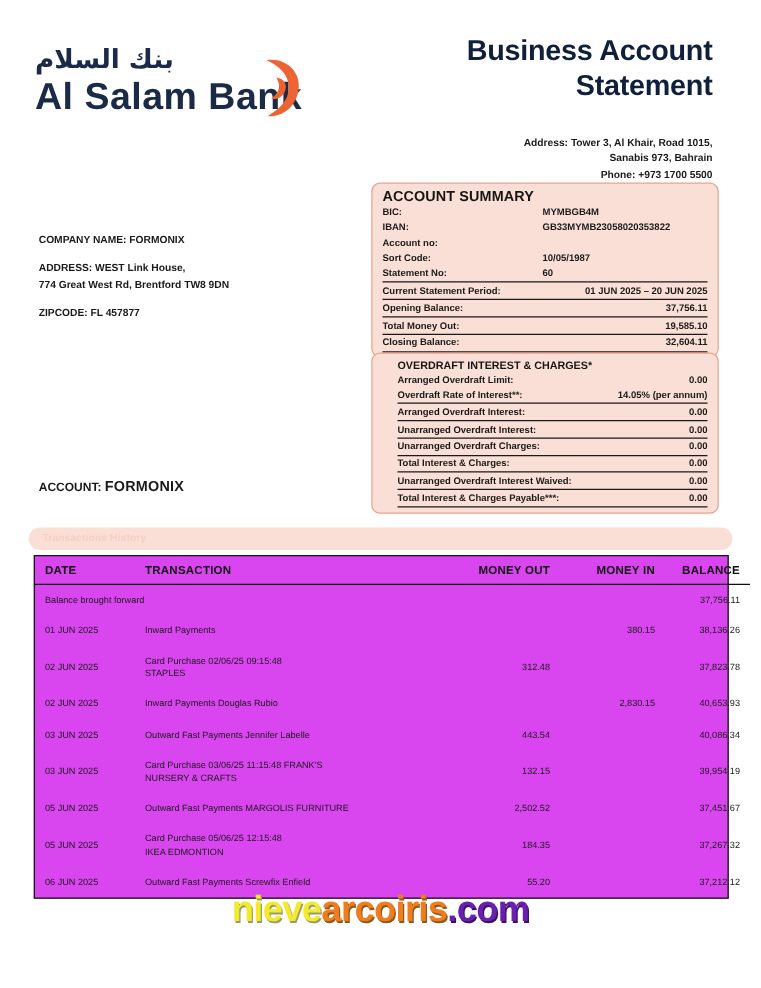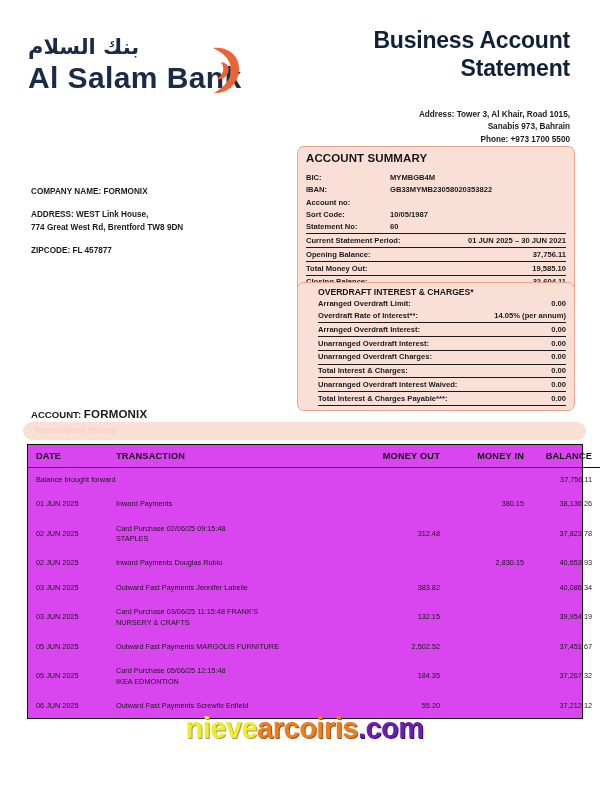--- a/index.html
+++ b/index.html
@@ -118,34 +118,35 @@
     left: 297px;
     top: 282px;
     width: 278px;
     padding: 4px 8px 4px 20px;
   }
   .panel-title {
     font-size: 11.5px;
     font-weight: bold;
     color: #161616;
     letter-spacing: 0.1px;
-    margin-bottom: 8px;
+    margin-bottom: 0;
   }
   .panel-title.small {
     font-size: 8.6px;
     letter-spacing: 0;
     margin-bottom: 0;
     padding-bottom: 1px;
   }
   .kv-plain {
     display: flex;
     font-size: 7.6px;
     font-weight: bold;
     line-height: 1.62;
     color: #1a1a1a;
+    gap: 44px;
   }
   .kv-plain .k { width: 84px; flex: none; }
   .kv-plain .v { flex: 1; }
 
   .kv-row {
     display: flex;
     justify-content: space-between;
     font-size: 7.6px;
     font-weight: bold;
     line-height: 1.55;
@@ -164,21 +165,21 @@
     font-size: 7.6px;
     font-weight: bold;
     line-height: 1.6;
     color: #1a1a1a;
   }
 
   
   .account-line {
     position: absolute;
     left: 31px;
-    top: 408px;
+    top: 384px;
     font-size: 9.6px;
     font-weight: bold;
     color: #1a1a1a;
   }
   .account-line .val {
     font-size: 11.5px;
     font-weight: bold;
     letter-spacing: 0.2px;
   }
 
@@ -318,21 +319,21 @@
       <span class="k">Sort Code:</span>
       <span class="v">10/05/1987</span>
     </div>
     <div class="kv-plain">
       <span class="k">Statement No:</span>
       <span class="v">60</span>
     </div>
 
     <div class="kv-row">
       <span class="k">Current Statement Period:</span>
-      <span class="v">01 JUN 2025 – 30 JUN 2021</span>
+      <span class="v">01 JUN 2025 – 20 JUN 2025</span>
     </div>
     <div class="kv-row">
       <span class="k">Opening Balance:</span>
       <span class="v">37,756.11</span>
     </div>
     <div class="kv-row">
       <span class="k">Total Money Out:</span>
       <span class="v">19,585.10</span>
     </div>
     <div class="kv-row last">
@@ -436,21 +437,21 @@
           <td class="col-out"></td>
           <td class="col-in">2,830.15</td>
           <td class="col-bal">40,653.93</td>
         </tr>
 
         <tr>
           <td class="col-date">03 JUN 2025</td>
           <td class="col-tx">
             <div>Outward Fast Payments Jennifer Labelle</div>
           </td>
-          <td class="col-out">383.82</td>
+          <td class="col-out">443.54</td>
           <td class="col-in"></td>
           <td class="col-bal">40,086.34</td>
         </tr>
 
         <tr>
           <td class="col-date">03 JUN 2025</td>
           <td class="col-tx">
             <div>Card Purchase 03/06/25 11:15:48 FRANK'S</div>
             <div>NURSERY &amp; CRAFTS</div>
           </td>

